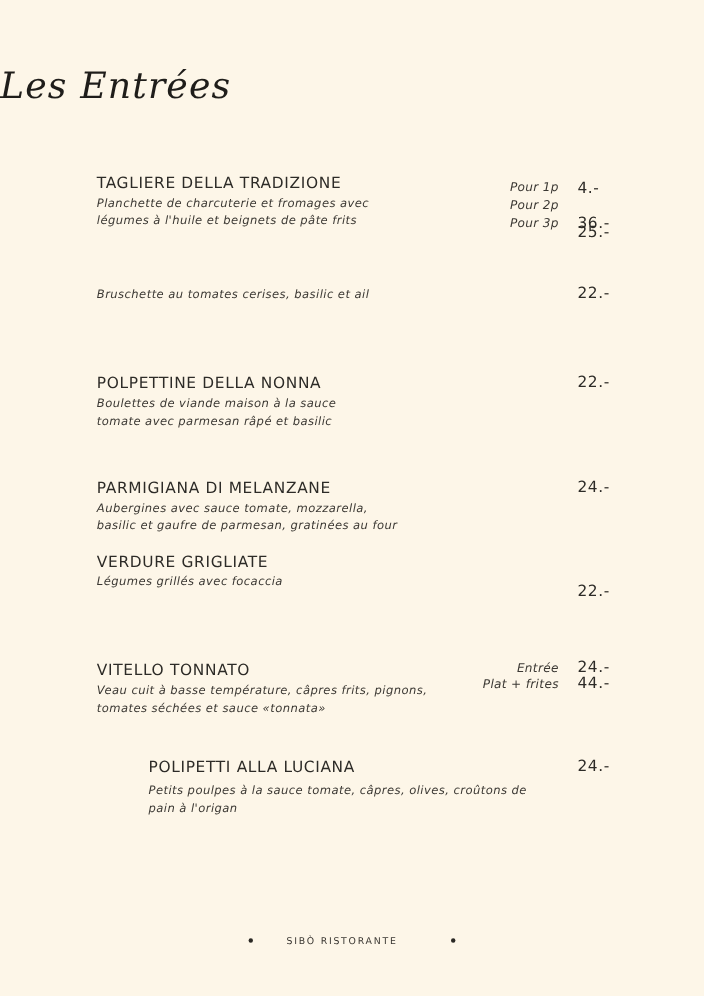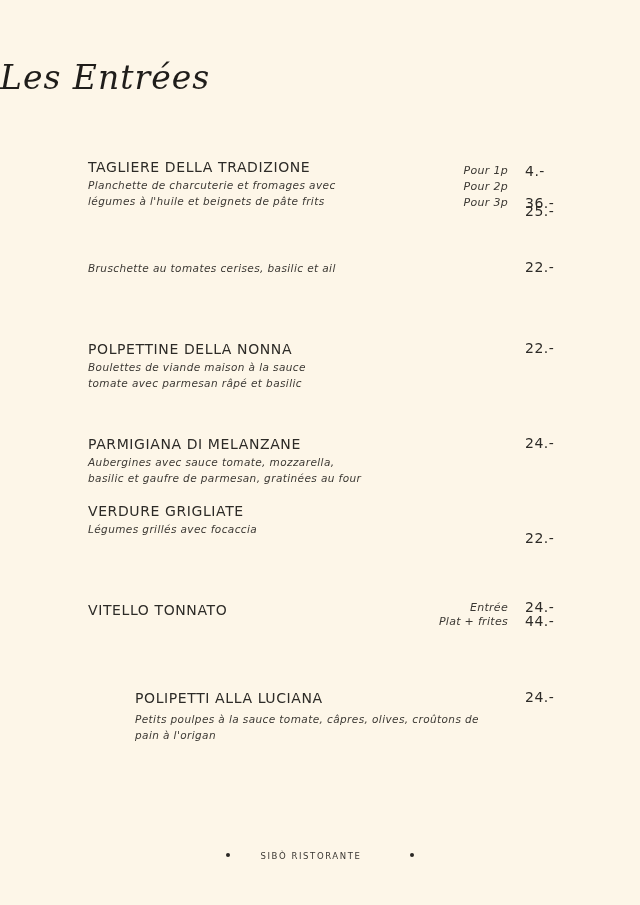--- a/index.html
+++ b/index.html
@@ -95,20 +95,24 @@
 <div class="item" style="top:502px;">
   <div class="item-name">VERDURE GRIGLIATE</div>
   <div class="item-desc">
     <div>Légumes grillés avec focaccia</div>
   </div>
 </div>
 <div class="price" style="top:531px;">22.-</div>
 
 <div class="item" style="top:601px;">
   <div class="item-name">VITELLO TONNATO</div>
+  <div class="item-desc">
+    <div>Veau cuit à basse température, câpres frits, pignons,</div>
+    <div>tomates séchées et sauce «tonnata»</div>
+  </div>
 </div>
 <div class="plabel" style="top:600px;">Entrée</div>
 <div class="price" style="top:600px;">24.-</div>
 <div class="plabel" style="top:614px;margin-left:48px;">Plat + frites</div>
 <div class="price" style="top:614px;">44.-</div>
 
 <div class="item" style="top:689px;margin-left:47px;">
   <div class="item-name">POLIPETTI ALLA LUCIANA</div>
   <div class="item-desc" style="margin-top:4px;">
     <div>Petits poulpes à la sauce tomate, câpres, olives, croûtons de</div>

